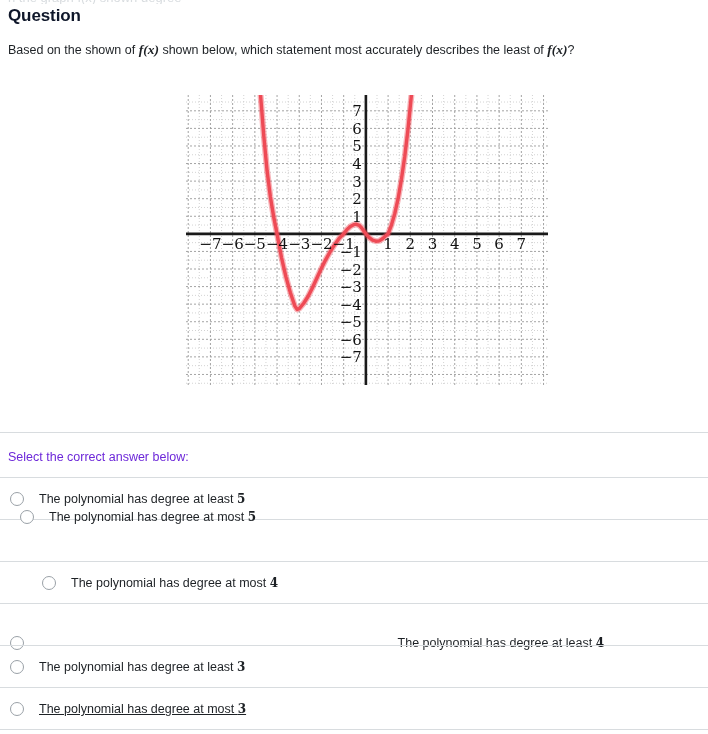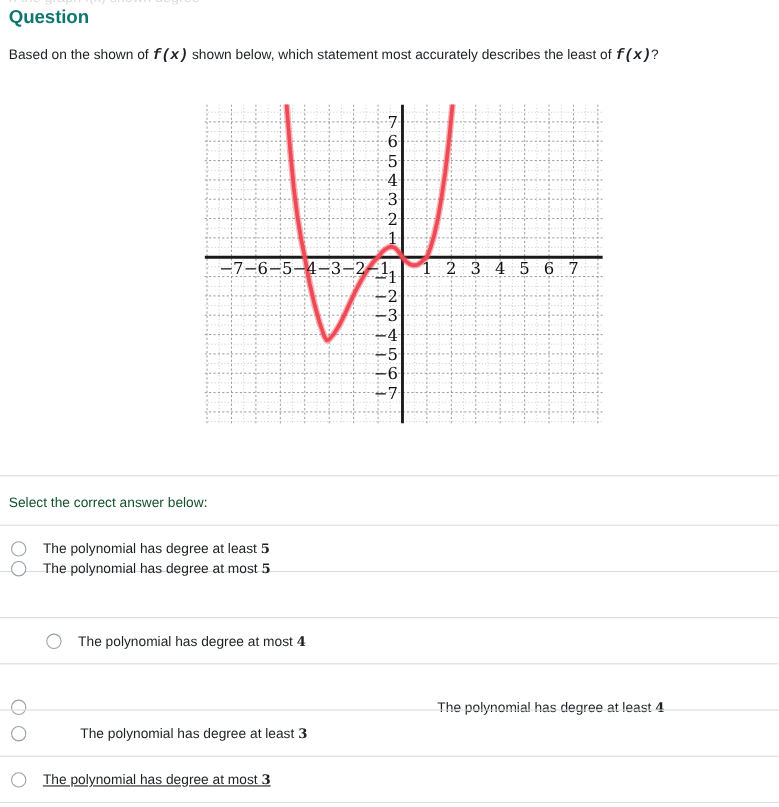--- a/index.html
+++ b/index.html
@@ -21,47 +21,47 @@
     font-size: 13px; color: #b9c0c6;
     white-space: nowrap; overflow: hidden;
     opacity: .55;
   }
 
   
   .q-head {
     position: absolute; top: 6px; left: 8px;
     font-size: 17px; font-weight: bold;
     letter-spacing: -0.1px;
-    color: #0f766e;
+    color: #0f172a;
   }
   .q-body {
     position: absolute; top: 42px; left: 8px;
     width: 692px;
     font-size: 12.5px; line-height: 16px;
     color: #1d2125;
     white-space: nowrap;
   }
-  .mjx { font-family: Liberation Mono, monospace; font-style: italic; font-weight: bold; font-size: 13.5px; }
+  .mjx { font-family: Liberation Serif, serif; font-style: italic; font-weight: bold; font-size: 13.5px; }
 
   
   .graph-wrap {
     position: absolute; left: 186px; top: 95px;
     width: 362px; height: 290px;
   }
   .graph-wrap svg { display: block; }
 
   
   .rule {
     position: absolute; left: 0; width: 708px;
     height: 1px; background: #d8dcdf;
   }
 
   .select-label {
     position: absolute; left: 8px; top: 450px;
-    font-size: 12.5px; color: #14532d;
+    font-size: 12.5px; color: #6d28d9;
   }
 
   
   .opt {
     position: absolute; left: 0; width: 604px; height: 42px;
     display: flex; align-items: center;
     cursor: pointer;
   }
   .radio {
     width: 14px; height: 14px; border-radius: 50%;
@@ -205,36 +205,36 @@
   <div class="select-label">Select the correct answer below:</div>
 
   <div id="options-host"></div>
 
 <div class="rule" style="top: 477px; background: rgb(216, 220, 223);"></div>
     <div class="opt" style="top: 478px;">
       <span class="radio" style="border-color: rgb(154, 161, 167);"></span>
       <span class="opt-text"><span>The polynomial has degree at least </span><span class="num">5</span></span>
     </div>
     <div class="rule" style="top: 519px; background: rgb(216, 220, 223);"></div>
-    <div class="opt" style="top: 496px;">
+    <div class="opt" style="top: 496px; padding-left: 10px;">
       <span class="radio" style="border-color: rgb(154, 161, 167);"></span>
       <span class="opt-text"><span>The polynomial has degree at most </span><span class="num">5</span></span>
     </div>
     <div class="rule" style="top: 561px; background: rgb(216, 220, 223);"></div>
     <div class="opt" style="top: 562px; padding-left: 32px;">
       <span class="radio" style="border-color: rgb(154, 161, 167);"></span>
       <span class="opt-text"><span>The polynomial has degree at most </span><span class="num">4</span></span>
     </div>
     <div class="rule" style="top: 603px; background: rgb(216, 220, 223);"></div>
     <div class="opt" style="top: 622px; justify-content: space-between;">
       <span class="radio" style="border-color: rgb(154, 161, 167);"></span>
       <span class="opt-text"><span>The polynomial has degree at least </span><span class="num">4</span></span>
     </div>
     <div class="rule" style="top: 645px; background: rgb(216, 220, 223);"></div>
-    <div class="opt" style="top: 646px; gap: 34px;">
+    <div class="opt" style="top: 646px;">
       <span class="radio" style="border-color: rgb(154, 161, 167);"></span>
       <span class="opt-text"><span>The polynomial has degree at least </span><span class="num">3</span></span>
     </div>
     <div class="rule" style="top: 687px; background: rgb(216, 220, 223);"></div>
     <div class="opt" style="top: 688px; text-decoration: underline;">
       <span class="radio" style="border-color: rgb(154, 161, 167);"></span>
       <span class="opt-text"><span>The polynomial has degree at most </span><span class="num">3</span></span>
     </div>
     <div class="rule" style="top: 729px; background: rgb(216, 220, 223);"></div>
   </div>

